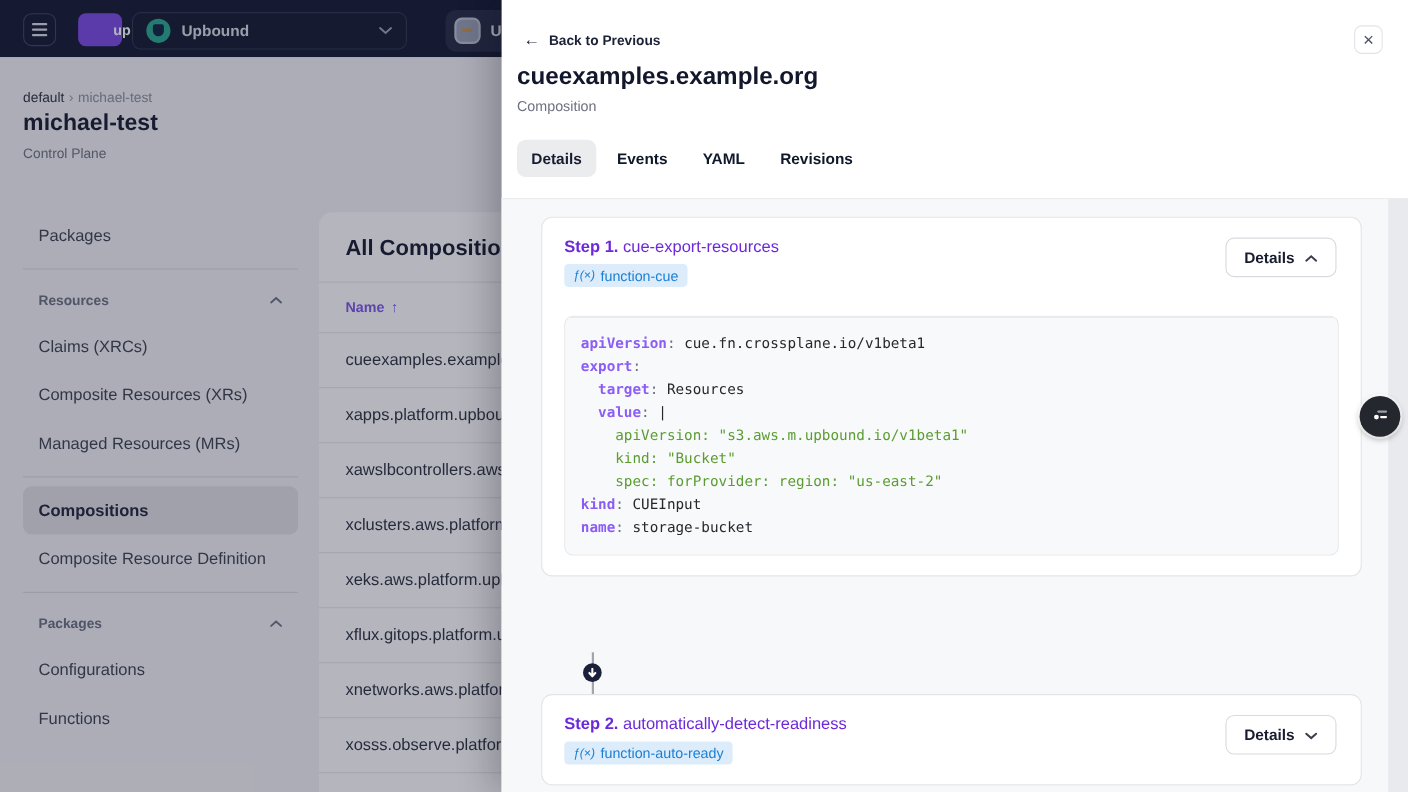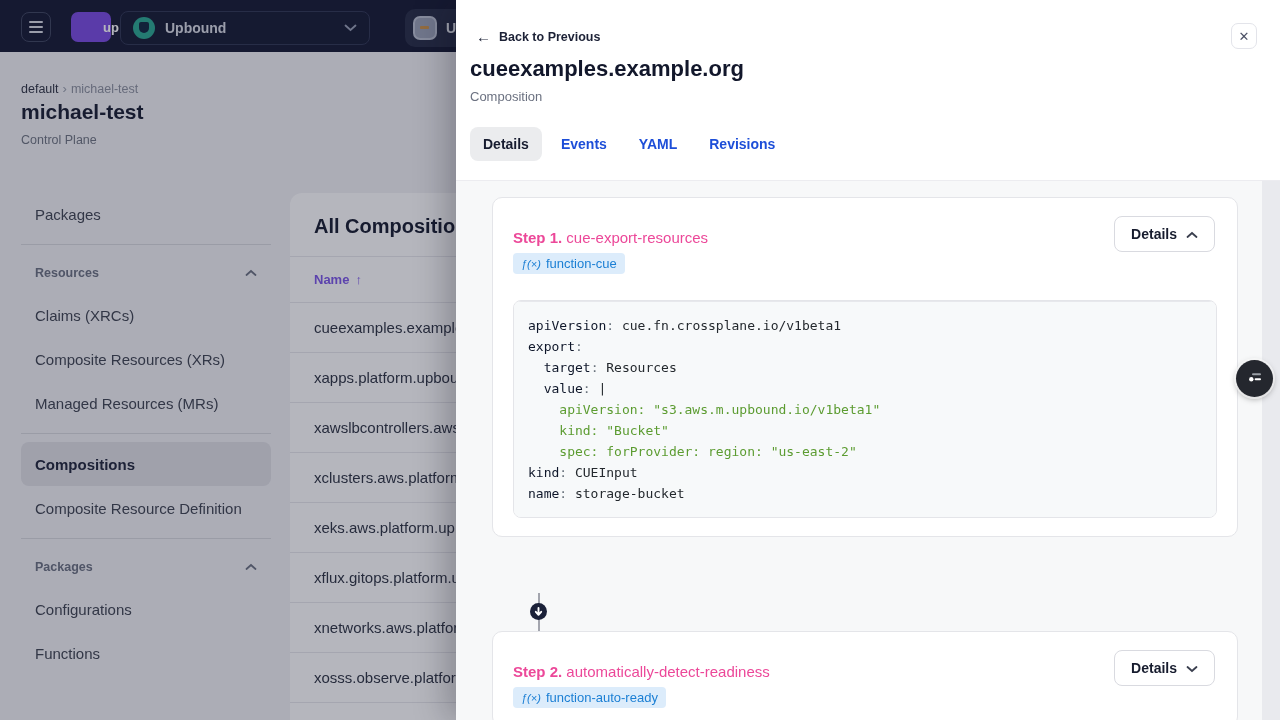--- a/index.html
+++ b/index.html
@@ -64,49 +64,49 @@
     box-shadow:-10px 0 30px rgba(10,12,25,0.25); }
   .back-link { position:absolute; left:14px; top:28px; display:flex; align-items:center; gap:8px;
     font-size:12.5px; font-weight:bold; color:#1c2136; cursor:pointer; background:none; border:none; }
   .back-arrow { font-size:15px; line-height:1; color:#1c2136; }
   .close-btn { position:absolute; top:23px; right:23px; width:26px; height:26px; border-radius:7px;
     border:1px solid #e3e4ea; background:#fff; color:#4d5266; font-size:13px;
     display:flex; align-items:center; justify-content:center; cursor:pointer; }
   .panel-title { position:absolute; left:14px; top:56px; font-size:22px; font-weight:bold; color:#12172b; white-space:nowrap; }
   .panel-sub { position:absolute; left:14px; top:89px; font-size:13px; color:#6b7180; }
   .tabs { position:absolute; left:14px; top:127px; display:flex; gap:6px; align-items:center; }
-  .tab { padding:9px 13px; font-size:14px; font-weight:bold; color:#1d4ed8; border-radius:8px;
+  .tab { padding:9px 13px; font-size:14px; font-weight:bold; color:#0f172a; border-radius:8px;
     background:transparent; border:none; cursor:pointer; font-family:inherit; }
   .tab.active { background:#ebecee; color:#171c30; }
 
   .panel-content { position:absolute; top:180px; left:0; right:0; bottom:0; background:#f7f8f9;
     border-top:1px solid #ececf0; }
   .gutter { position:absolute; top:0; right:0; bottom:0; width:18px; background:#e9eaee; }
 
   .step-card { position:absolute; left:36px; width:746px; background:#fff;
     border:1px solid #e4e5e9; border-radius:10px; padding:18px 20px; }
-  .step-title { font-size:15px; color:#ec4899; white-space:nowrap;margin-top:13px; }
+  .step-title { font-size:15px; color:#6d28d9; white-space:nowrap; }
   .step-label { font-weight:bold; }
   .fx-badge { display:inline-flex; align-items:center; gap:5px; margin-top:7px; background:#dcecfb;
     color:#1b7fd4; font-size:13px; border-radius:4px; padding:3px 8px; }
   .fx { font-size:11px; font-style:italic; }
   .details-btn { position:absolute; top:18px; right:22px; height:36px; padding:0 16px; background:#fff;
     border:1px solid #d9dae0; border-radius:8px; font-size:14px; font-weight:bold; color:#171c2e;
     display:flex; align-items:center; gap:9px; cursor:pointer; font-family:inherit; }
 
   .input-card { margin-top:26px; border:1px solid #e4e5e9; border-radius:8px; background:#fff; overflow:hidden; }
   .input-header { position:relative; height:66px; display:flex; align-items:center; padding:0 22px; }
   .input-heading { font-size:15px; font-weight:bold; color:#161b2c; }
   .copy-btn { position:absolute; right:20px; top:19px; height:29px; padding:0 12px; background:#fff;
     border:1px solid #d9dae0; border-radius:8px; font-size:13px; font-weight:bold; color:#1c2133;
     display:flex; align-items:center; gap:7px; cursor:pointer; font-family:inherit; }
 
   .code { margin:0; border-top:1px solid #e7e8ec; background:#f7f9fa; padding:13px 14px;
     font-family:"DejaVu Sans Mono", monospace; font-size:13px; line-height:21px; white-space:pre; }
-  .cl .key { color:#0f172a; }
+  .cl .key { color:#8b5cf6;font-weight:bold; }
   .cl .p   { color:#6a737d; }
   .cl .val { color:#24292e; }
   .cl .str { color:#5c9c31; }
 
   .connector-line { position:absolute; left:82px; top:412px; width:2px; height:38px; background:#a3a5ae; }
   .connector-dot { position:absolute; left:74px; top:422px; width:17px; height:17px; border-radius:50%;
     background:#1b2139; display:flex; align-items:center; justify-content:center; }
   #step1 { top:16px; }
   #step2 { top:450px; }
 

